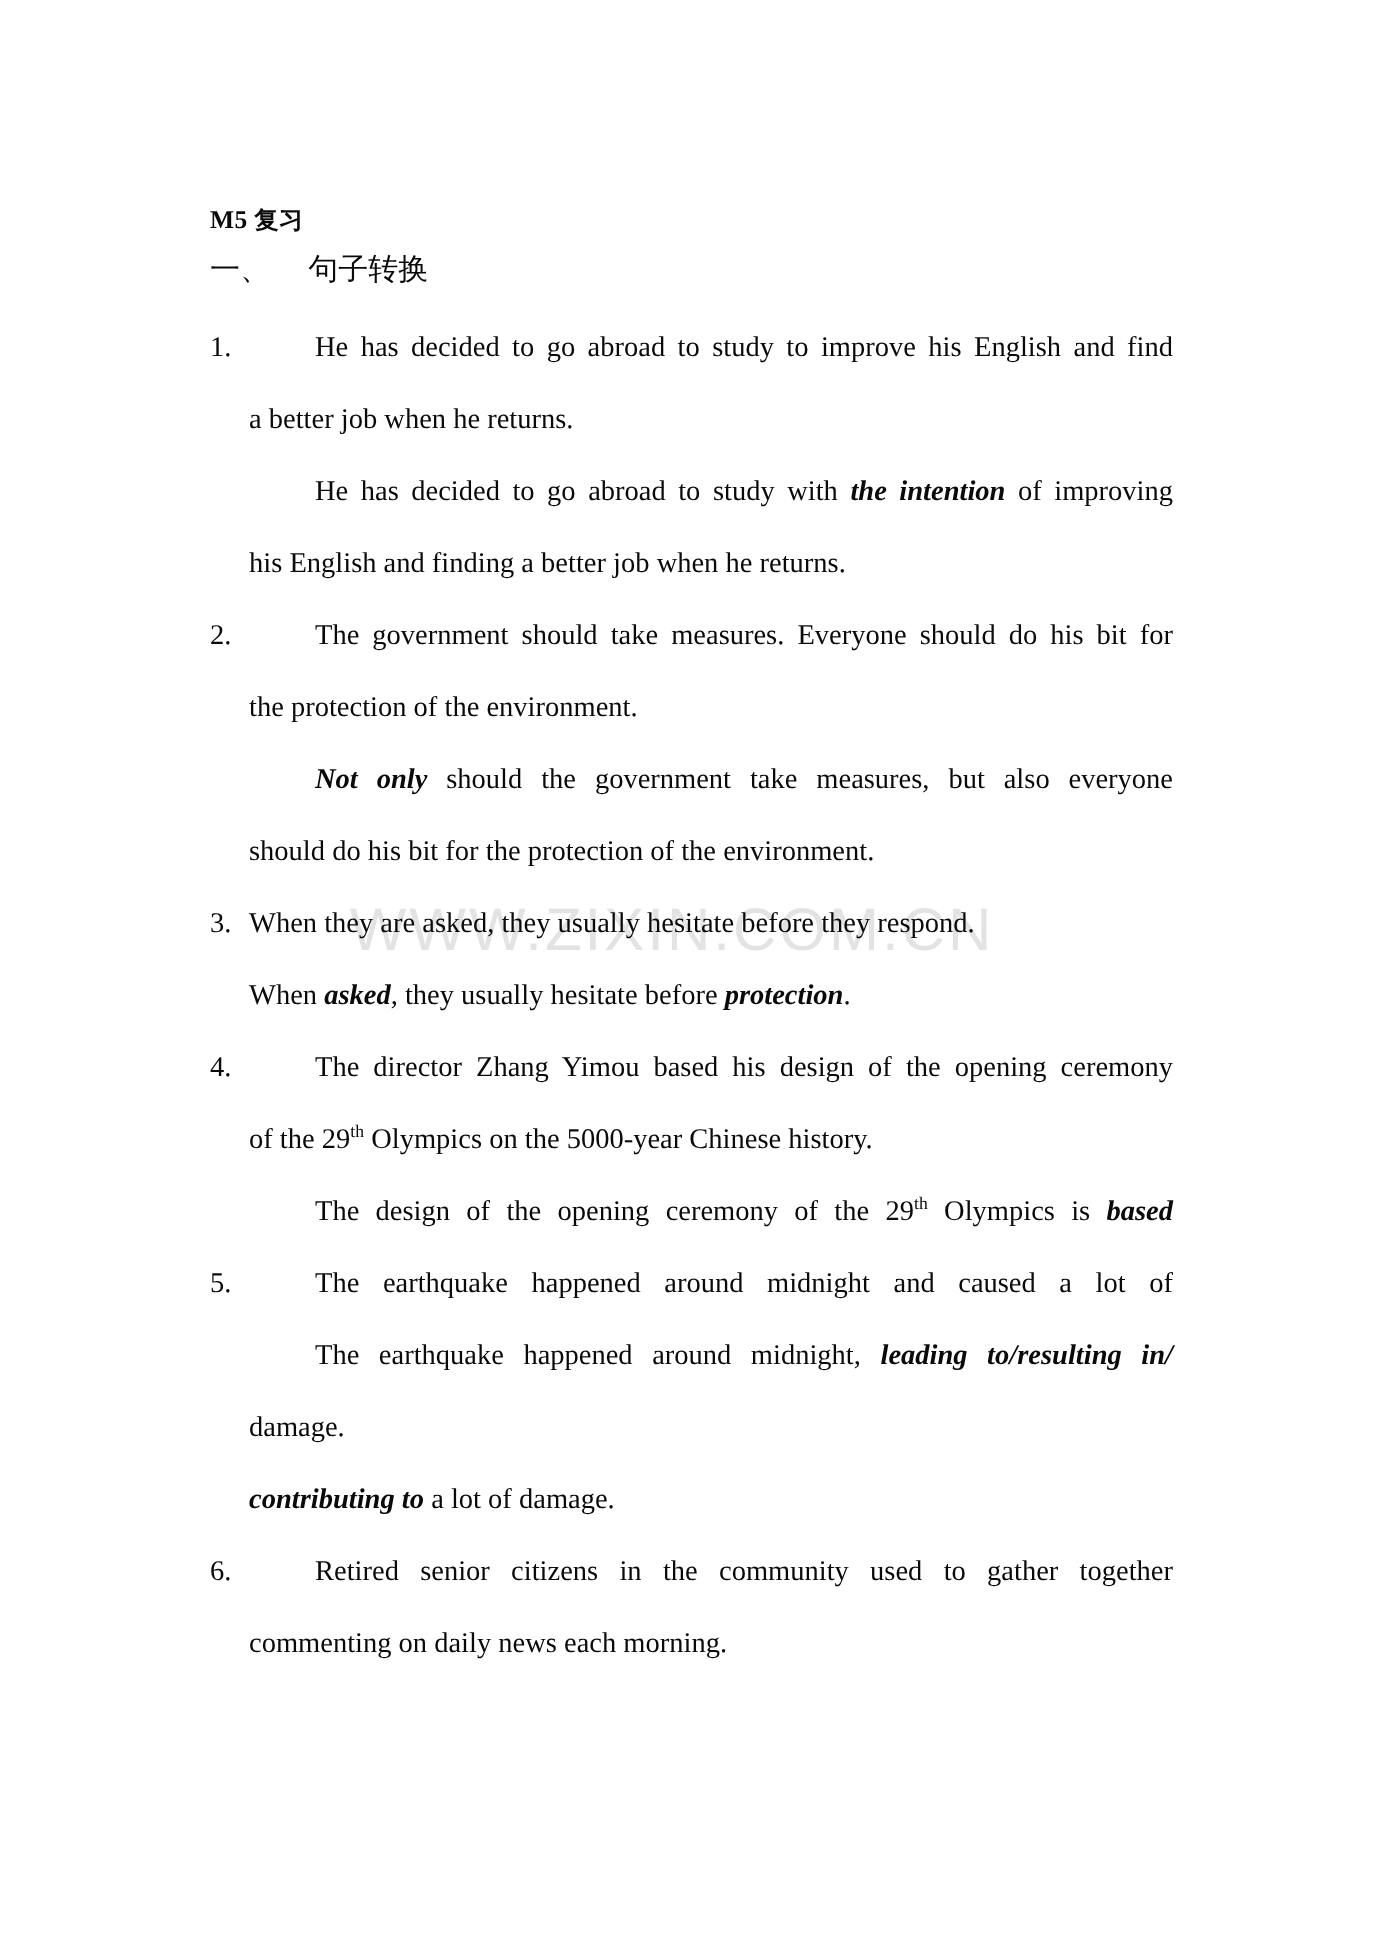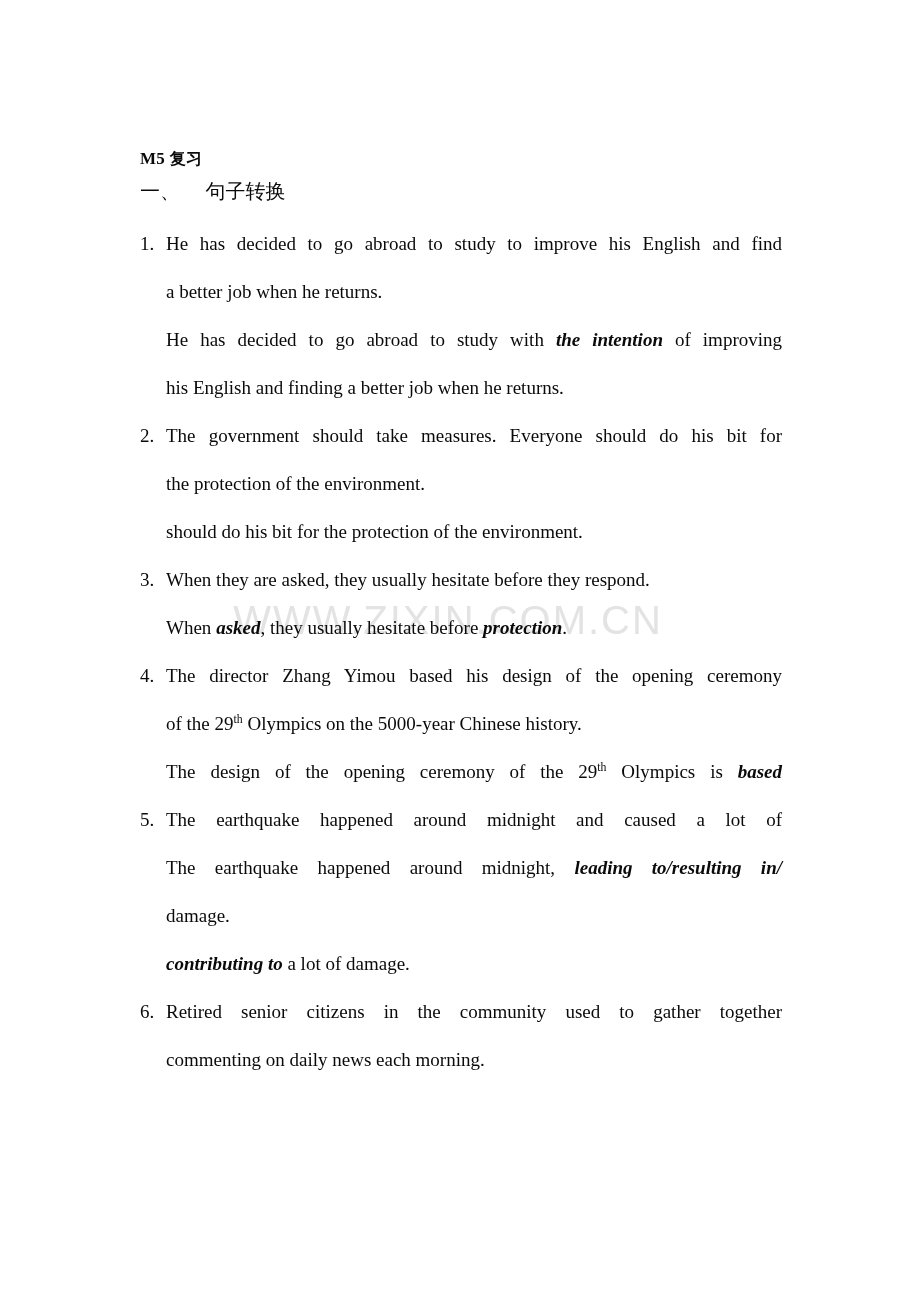--- a/index.html
+++ b/index.html
@@ -39,21 +39,21 @@
     left: 140px;
     top: 132px;
     width: 642px;
     z-index: 1;
   }
 
   .doc-title {
     font-size: 17px;
     font-weight: bold;
     line-height: 30px;
-    margin: 12px 0 2px 0;
+    margin: 0 0 2px 0;
     letter-spacing: 0.3px;
   }
   .doc-title .cjk {
     font-family: "DejaVu Sans", "Liberation Sans", sans-serif;
     font-weight: bold;
     font-size: 16px;
   }
 
   .section-head {
     font-family: "DejaVu Sans", "Liberation Sans", sans-serif;
@@ -80,20 +80,21 @@
   }
   .line {
     font-size: 19px;
     line-height: 48px;
     white-space: nowrap;
   }
   .line.justify {
     white-space: normal;
     text-align: justify;
     text-align-last: justify;
+    margin-left: 44px;
   }
   .ans {
     font-weight: bold;
     font-style: italic;
   }
   sup {
     font-size: 0.62em;
     vertical-align: super;
     line-height: 0;
   }
@@ -119,20 +120,21 @@
           <div class="item-num">1.</div>
           <div class="line justify">He has decided to go abroad to study to improve his English and find</div>
           <div class="line">a better job when he returns.</div>
           <div class="line justify">He has decided to go abroad to study with <span class="ans">the intention</span> of improving</div>
           <div class="line">his English and finding a better job when he returns.</div>
         </div>
         <div class="item">
           <div class="item-num">2.</div>
           <div class="line justify">The government should take measures. Everyone should do his bit for</div>
           <div class="line">the protection of the environment.</div>
+          <div class="line justify"><span class="ans">Not only</span> should the government take measures, but also everyone</div>
           <div class="line">should do his bit for the protection of the environment.</div>
         </div>
         <div class="item">
           <div class="item-num">3.</div>
           <div class="line">When they are asked, they usually hesitate before they respond.</div>
           <div class="line">When <span class="ans">asked</span>, they usually hesitate before <span class="ans">protection</span>.</div>
         </div>
         <div class="item">
           <div class="item-num">4.</div>
           <div class="line justify">The director Zhang Yimou based his design of the opening ceremony</div>

